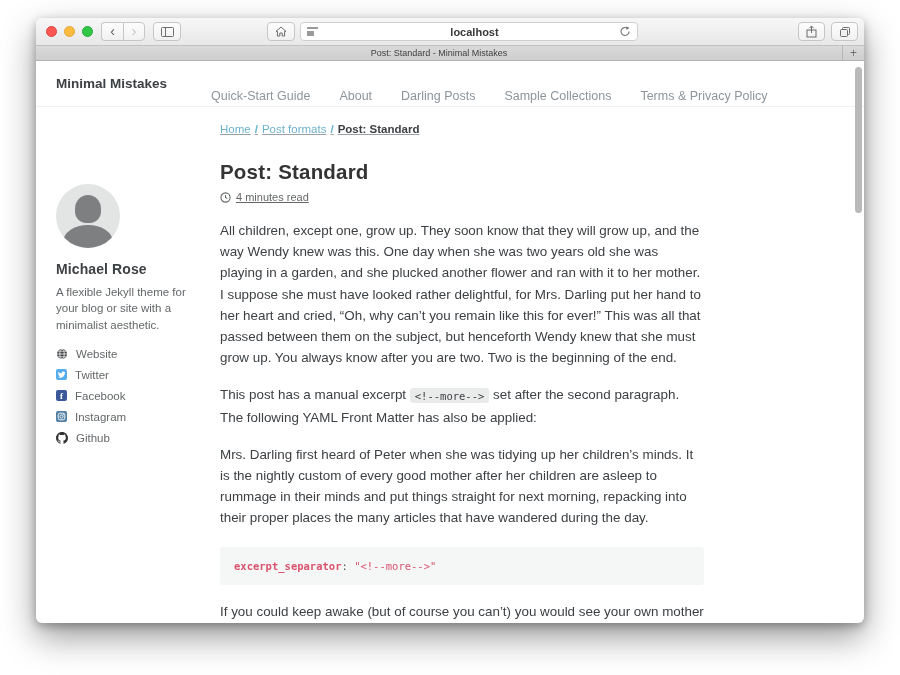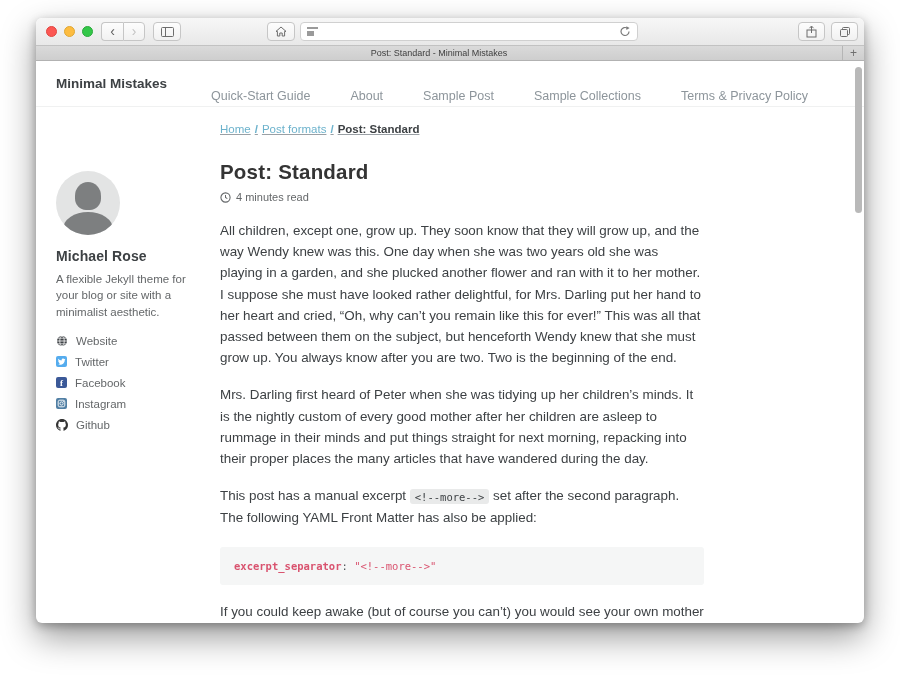--- a/index.html
+++ b/index.html
@@ -55,46 +55,46 @@
   .viewport { flex:1; background:#fff; position:relative; overflow:hidden;border-radius:12px; }
   .scroll-thumb {
     position:absolute; right:2px; top:6px; width:7px; height:146px;
     background:#b9b9b9; border-radius:4px; z-index:30;
   }
   .masthead {
     height:46px; border-bottom:1px solid #f0f1f1; display:flex; align-items:center;
     padding:0 20px; background:#fff;
   }
   .logo { font-size:13.5px; font-weight:bold; color:#3d4144; margin-right:44px; text-decoration:none; }
-  .mast-nav { display:flex; gap:40px;margin-top:24px; }
+  .mast-nav { display:flex; gap:29px;margin-top:24px; }
   .mast-nav a { font-size:12.5px; color:#8d959b; text-decoration:none; }
   .page-body { position:relative; height:519px; }
   
-  .authorbox { position:absolute; left:20px; top:48px; width:140px; }
+  .authorbox { position:absolute; left:20px; top:61px; width:140px; }
   .avatar {
     width:64px; height:64px; border-radius:50%; background:#e3e4e4;
     position:relative; overflow:hidden;
   }
   .avatar .head { position:absolute; left:19px; top:11px; width:26px; height:28px; border-radius:50% 50% 42% 42%; background:#7d7f80; }
   .avatar .shoulders { position:absolute; left:7px; top:41px; width:50px; height:34px; border-radius:50% 50% 0 0; background:#7d7f80; }
   .author-name { margin-top:13px; font-size:14px; font-weight:bold; color:#3d4144; letter-spacing:.1px; }
   .author-bio { margin-top:7px; font-size:11.5px; line-height:1.42; color:#646769; }
   .author-links { margin-top:15px; list-style:none; }
   .author-links li { display:flex; align-items:flex-start; gap:8px; margin-bottom:9px; height:12px; }
   .author-links a { font-size:11.5px; color:#646769; text-decoration:none; display:flex; align-items:center; gap:8px; }
   .sq { width:11px; height:11px; border-radius:2px; display:inline-flex; align-items:center; justify-content:center; }
   .sq.fb { background:#3b5998; color:#fff; font-size:9px; font-weight:bold; font-family:"Liberation Serif", serif; }
   
   .article { margin-left:184px; width:484px; }
   .breadcrumb { margin-top:16px; font-size:11.5px; color:#9aa0a5;text-decoration:underline; }
   .breadcrumb a { color:#6cb2cc; text-decoration:none; }
   .breadcrumb .current { color:#3d4144; font-weight:bold; }
   .breadcrumb .sep { margin:0 4px; color:#6cb2cc; font-weight:bold; }
   .post-title { margin-top:25px; font-size:20.5px; font-weight:bold; color:#343434; letter-spacing:.2px; }
-  .post-meta { margin-top:7px; font-size:11px; color:#646769; display:flex; align-items:flex-end; gap:5px; }
+  .post-meta { margin-top:7px; font-size:11px; color:#646769; display:flex; align-items:flex-end; gap:5px;text-decoration:underline; }
   .article p { margin-top:16px; font-size:13.4px; line-height:21.2px; color:#3d4144; }
   .article p.first { margin-top:17px; }
   code.inline {
     font-family:"DejaVu Sans Mono", monospace; font-size:10.5px; background:#e9eaea;
     padding:1.5px 5px; border-radius:3px; color:#3d4144;
   }
   .codeblock {
     margin-top:18px; background:#f5f6f6; border-radius:3px; padding:12px 14px;
     font-family:"DejaVu Sans Mono", monospace; font-size:10.5px; line-height:1.4;
   }
@@ -131,20 +131,21 @@
     <div class="btn home-btn">
       <svg width="12" height="11" viewBox="0 0 12 11">
         <path d="M6 1 L11 5.4 H9.6 V10 H7.2 V7 H4.8 V10 H2.4 V5.4 H1 Z" fill="none" stroke="#6d6d6d" stroke-width="1"></path>
       </svg>
     </div>
     <div class="urlfield">
       <svg width="11" height="9" viewBox="0 0 11 9">
         <rect x="0" y="0" width="11" height="2" fill="#9a9a9a"></rect>
         <rect x="0" y="4" width="7" height="5" fill="#9a9a9a"></rect>
       </svg>
+      <span class="url-text">localhost</span>
       <svg class="reload" width="12" height="13" viewBox="0 0 12 13">
         <path d="M10 6.5 A4 4 0 1 1 8.4 3.3" fill="none" stroke="#7b7b7b" stroke-width="1.2"></path>
         <path d="M7.4 1.2 L10.6 3.1 L7.4 5 Z" fill="#7b7b7b"></path>
       </svg>
     </div>
     <div class="toolbar-spacer"></div>
     <div class="btn share-btn">
       <svg width="11" height="13" viewBox="0 0 11 13">
         <rect x="1" y="5" width="9" height="7" fill="none" stroke="#6d6d6d"></rect>
         <line x1="5.5" y1="1.5" x2="5.5" y2="8" stroke="#6d6d6d"></line>
@@ -167,21 +168,21 @@
   </div>
 
   <div class="viewport">
     <div class="scroll-thumb"></div>
 
     <div class="masthead">
       <a class="logo" href="#">Minimal Mistakes</a>
       <nav class="mast-nav">
         <a href="#">Quick-Start Guide</a>
         <a href="#">About</a>
-        <a href="#">Sample Post</a>
+        <a href="#">Darling Posts</a>
         <a href="#">Sample Collections</a>
         <a href="#">Terms &amp; Privacy Policy</a>
       </nav>
     </div>
 
     <div class="page-body">
 
       <aside class="authorbox">
         <div class="avatar">
           <div class="head"></div>
@@ -250,22 +251,22 @@
 
         <div class="post-meta">
           <svg width="11" height="11" viewBox="0 0 12 12">
             <circle cx="6" cy="6" r="5" fill="none" stroke="#646769" stroke-width="1.2"></circle>
             <path d="M6 3.2 V6 L8 7.3" fill="none" stroke="#646769" stroke-width="1.1"></path>
           </svg>
           <span>4 minutes read</span>
         </div>
 
         <p class="first">All children, except one, grow up. They soon know that they will grow up, and the way Wendy knew was this. One day when she was two years old she was playing in a garden, and she plucked another flower and ran with it to her mother. I suppose she must have looked rather delightful, for Mrs. Darling put her hand to her heart and cried, “Oh, why can’t you remain like this for ever!” This was all that passed between them on the subject, but henceforth Wendy knew that she must grow up. You always know after you are two. Two is the beginning of the end.</p>
+        <p><span>This post has a manual excerpt </span><code class="inline">&lt;!--more--&gt;</code><span> set after the second paragraph. The following YAML Front Matter has also be applied:</span></p>
         <p>Mrs. Darling first heard of Peter when she was tidying up her children’s minds. It is the nightly custom of every good mother after her children are asleep to rummage in their minds and put things straight for next morning, repacking into their proper places the many articles that have wandered during the day.</p>
-        <p><span>This post has a manual excerpt </span><code class="inline">&lt;!--more--&gt;</code><span> set after the second paragraph. The following YAML Front Matter has also be applied:</span></p>
 
         <div class="codeblock"><span class="key">excerpt_separator</span><span class="pun">: </span><span class="str">"&lt;!--more--&gt;"</span></div>
 
         <p>If you could keep awake (but of course you can’t) you would see your own mother doing this, and you would find it very interesting to watch her. It is quite like tidying up drawers. You would see her on her knees, I expect, lingering humorously over some of your contents, wondering where on earth you had picked this thing up, making discoveries sweet and not so sweet, pressing this to her cheek as if it were as nice as a kitten, and hurriedly stowing that out of sight. When you wake in the morning, the naughtiness and evil passions with which you went to</p>
       </main>
     </div>
   </div>
 </div>
 
 </body></html>

